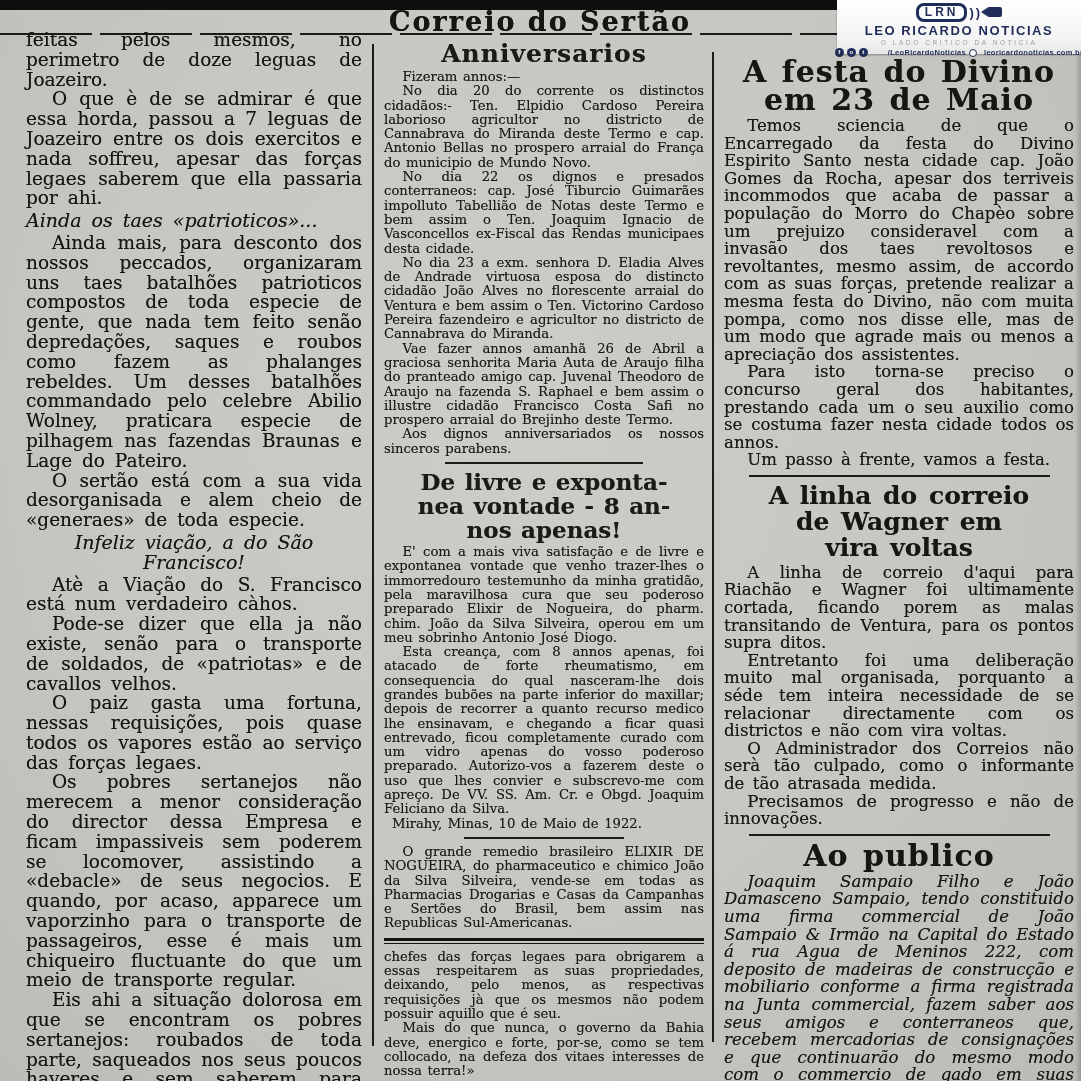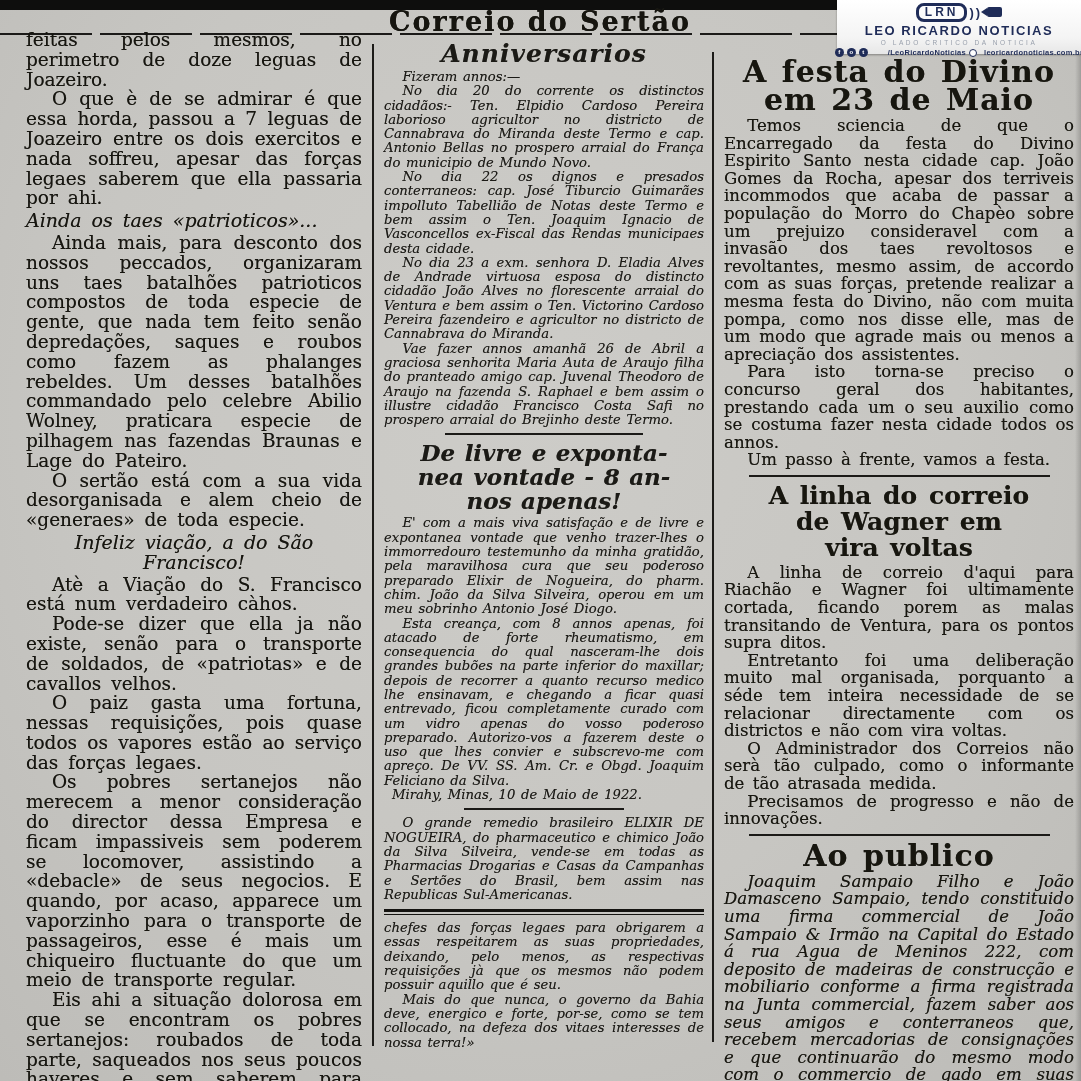--- a/index.html
+++ b/index.html
@@ -46,21 +46,21 @@
 
   
   .column{position:absolute;text-align:justify;}
   .col-divider{position:absolute;width:2px;background:#1c1b18;}
   #divider1{left:372px;top:44px;height:1002px;}
   #divider2{left:712px;top:52px;height:990px;}
 
   .col-left{left:26px;top:30px;width:336px;height:1012px;
     font-size:18.5px;line-height:19.8px;word-spacing:4px;color:#16150f;text-shadow:0 0 .5px rgba(25,24,20,.55);}
   .col-mid{left:384px;top:40px;width:320px;height:1034px;
-    font-size:13.2px;line-height:14.3px;word-spacing:1.5px;color:#1b1a16;text-shadow:0 0 .4px rgba(25,24,20,.5);font-style:italic;}
+    font-size:13.2px;line-height:14.3px;word-spacing:1.5px;color:#1b1a16;text-shadow:0 0 .4px rgba(25,24,20,.5);}
   .col-right{left:724px;top:58px;width:350px;height:1016px;
     font-size:16.6px;line-height:17.6px;word-spacing:3px;color:#17160f;text-shadow:0 0 .5px rgba(25,24,20,.55);}
 
   p.bp{margin:0;text-indent:1.4em;}
   p.bp.noindent{text-indent:0;}
   .subhead-italic{font-style:italic;font-size:19px;margin:3px 0 2px;text-indent:0;}
   .subhead-italic.centered{text-align:center;}
 
   .headline{font-weight:bold;text-align:center;margin:0 0 3px;white-space:pre-line;text-indent:0;
     font-family:"DejaVu Serif", serif;}
@@ -125,20 +125,21 @@
   </div>
 
   <div class="column col-mid">
     <div>
       <h2 class="headline md">Anniversarios</h2>
       <p class="bp">Fizeram annos:—</p>
       <p class="bp">No dia 20 do corrente os distinctos cidadãos:- Ten. Elpidio Cardoso Pereira laborioso agricultor no districto de Cannabrava do Miranda deste Termo e cap. Antonio Bellas no prospero arraial do França do municipio de Mundo Novo.</p>
       <p class="bp">No dia 22 os dignos e presados conterraneos: cap. José Tiburcio Guimarães impolluto Tabellião de Notas deste Termo e bem assim o Ten. Joaquim Ignacio de Vasconcellos ex-Fiscal das Rendas municipaes desta cidade.</p>
       <p class="bp">No dia 23 a exm. senhora D. Eladia Alves de Andrade virtuosa esposa do distincto cidadão João Alves no florescente arraial do Ventura e bem assim o Ten. Victorino Cardoso Pereira fazendeiro e agricultor no districto de Cannabrava do Miranda.</p>
       <p class="bp">Vae fazer annos amanhã 26 de Abril a graciosa senhorita Maria Auta de Araujo filha do pranteado amigo cap. Juvenal Theodoro de Araujo na fazenda S. Raphael e bem assim o illustre cidadão Francisco Costa Safi no prospero arraial do Brejinho deste Termo.</p>
+      <p class="bp">Aos dignos anniversariados os nossos sinceros parabens.</p>
     </div>
     <hr class="sep w60">
     <div>
       <h2 class="headline md2">De livre e exponta-
 nea vontade - 8 an-
 nos apenas!</h2>
       <p class="bp">E' com a mais viva satisfação e de livre e expontanea vontade que venho trazer-lhes o immorredouro testemunho da minha gratidão, pela maravilhosa cura que seu poderoso preparado Elixir de Nogueira, do pharm. chim. João da Silva Silveira, operou em um meu sobrinho Antonio José Diogo.</p>
       <p class="bp">Esta creança, com 8 annos apenas, foi atacado de forte rheumatismo, em consequencia do qual nasceram-lhe dois grandes bubões na parte inferior do maxillar; depois de recorrer a quanto recurso medico lhe ensinavam, e chegando a ficar quasi entrevado, ficou completamente curado com um vidro apenas do vosso poderoso preparado. Autorizo-vos a fazerem deste o uso que lhes convier e subscrevo-me com apreço. De VV. SS. Am. Cr. e Obgd. Joaquim Feliciano da Silva.</p>
       <p class="dateline">Mirahy, Minas, 10 de Maio de 1922.</p>
       <hr class="sep w45">

